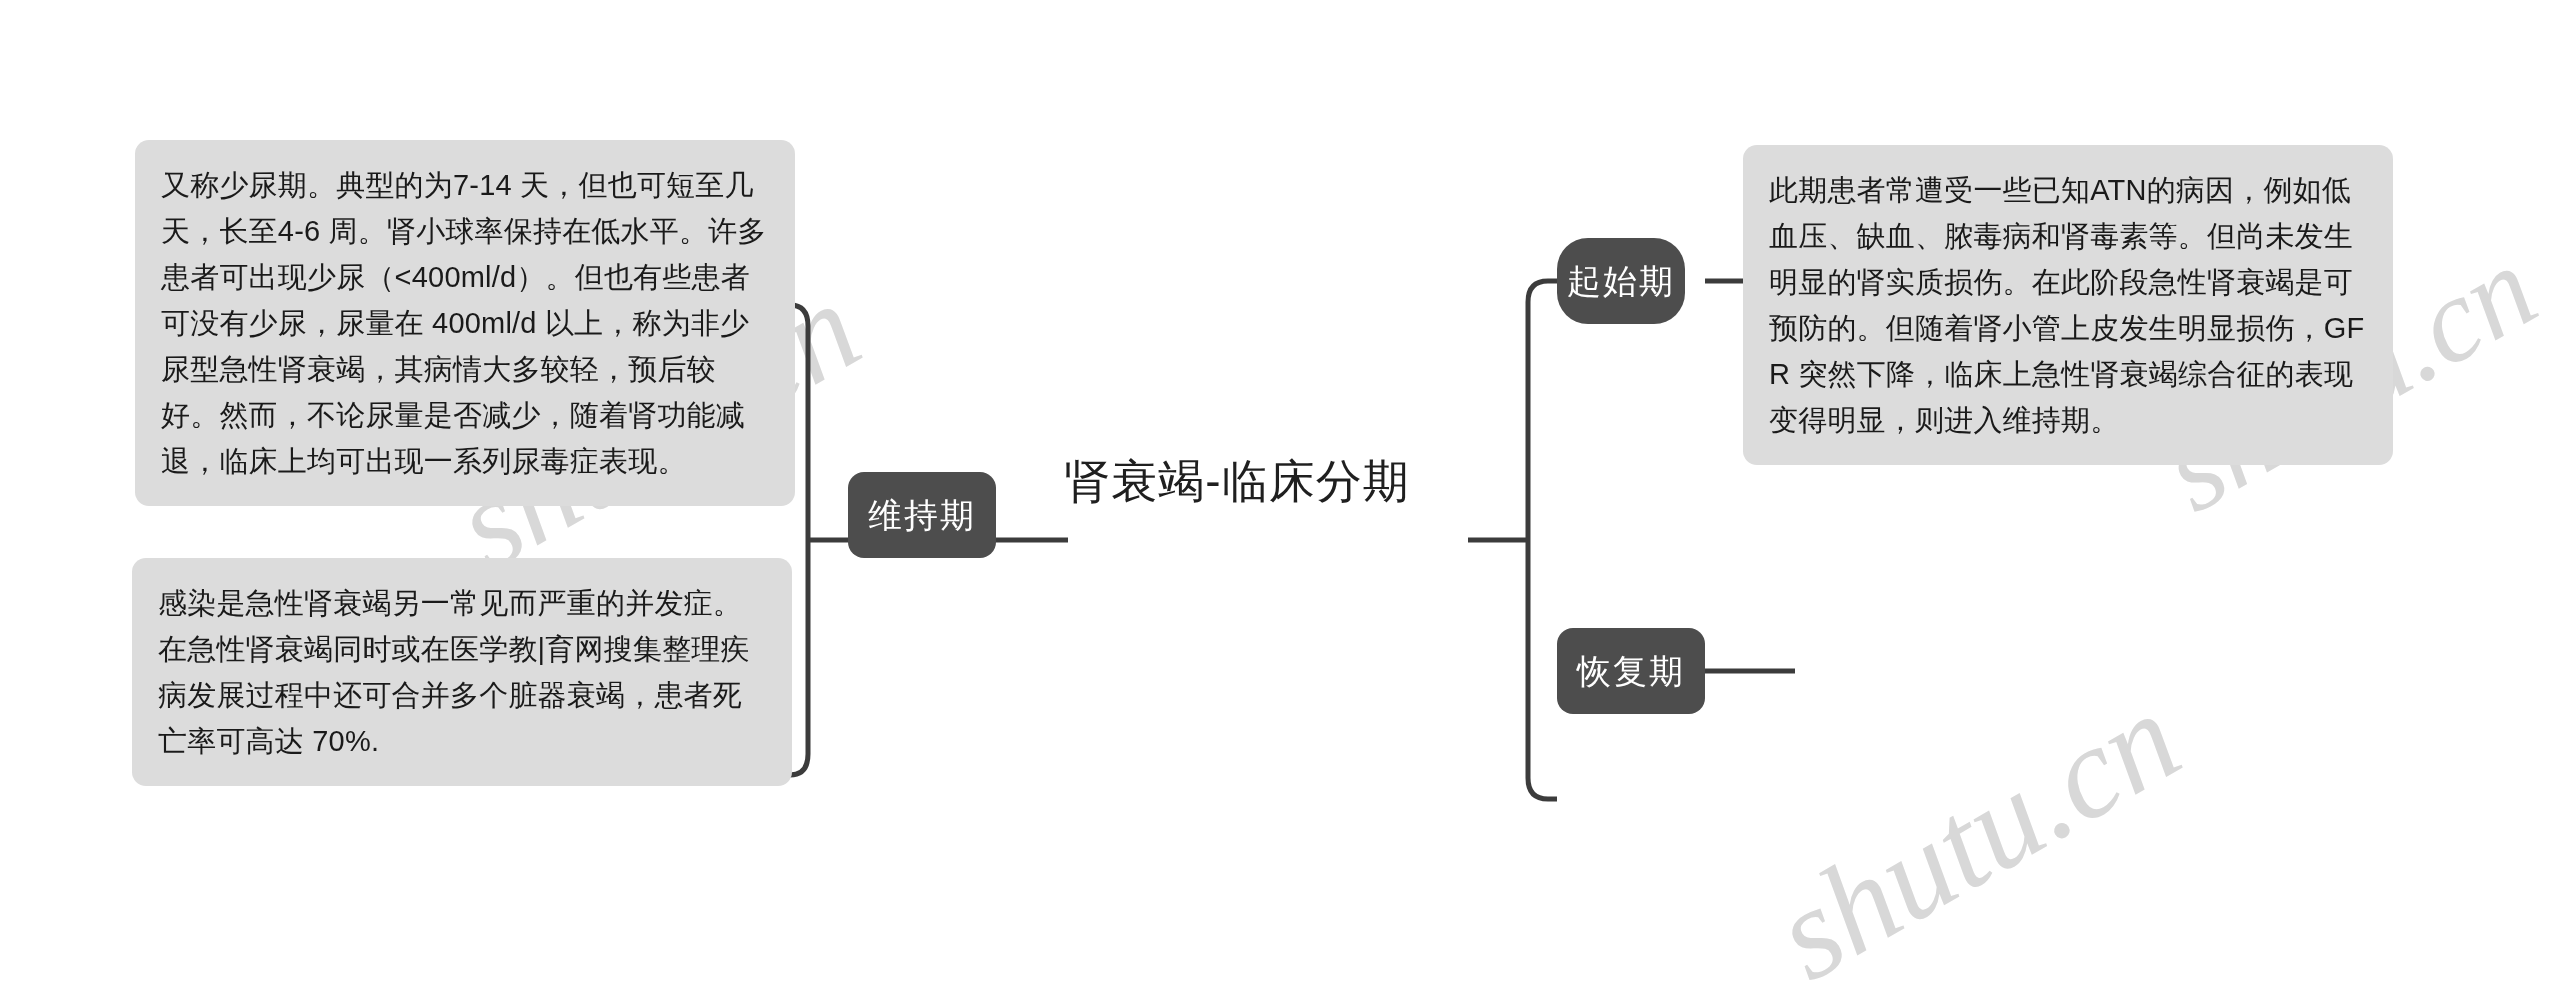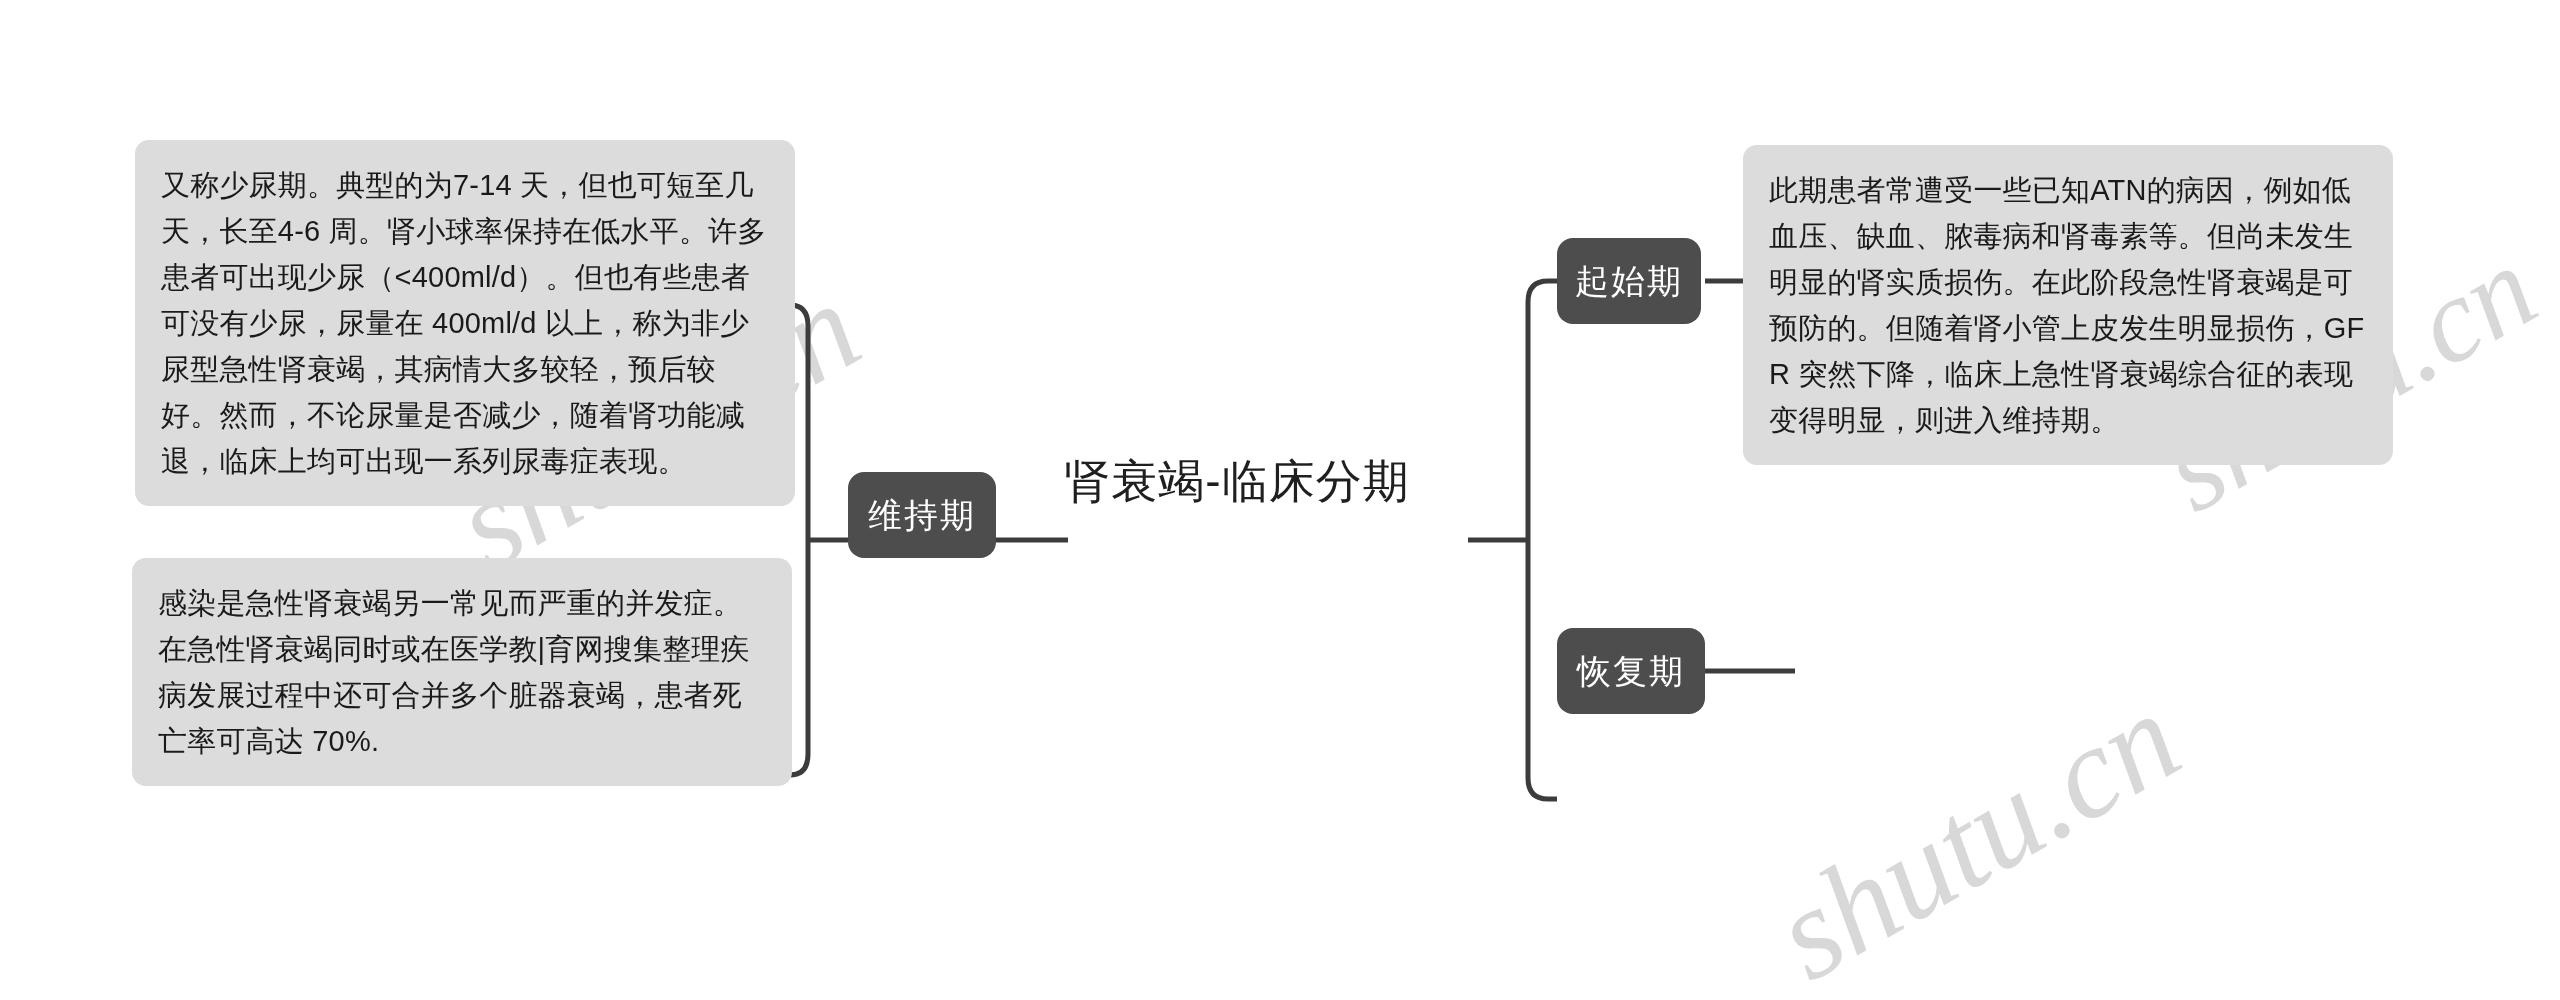--- a/index.html
+++ b/index.html
@@ -104,21 +104,21 @@
     border-radius: 16px;
     font-size: 34px;
     line-height: 1;
     letter-spacing: 2px;
     display: flex;
     align-items: center;
     justify-content: center;
     white-space: nowrap;
   }
   #branch-weichi { left: 848px;  top: 472px; width: 148px; height: 86px; }
-  #branch-qishi  { left: 1557px; top: 238px; width: 144px; height: 86px; }
+  #branch-qishi  { left: 1557px; top: 238px; width: 128px; height: 86px; border-radius: 31px; }
   #branch-huifu  { left: 1557px; top: 628px; width: 148px; height: 86px; }
 
   
   #root-title {
     position: absolute;
     z-index: 4;
     left: 1047px;
     top: 442px;
     width: 380px;
     height: 80px;

